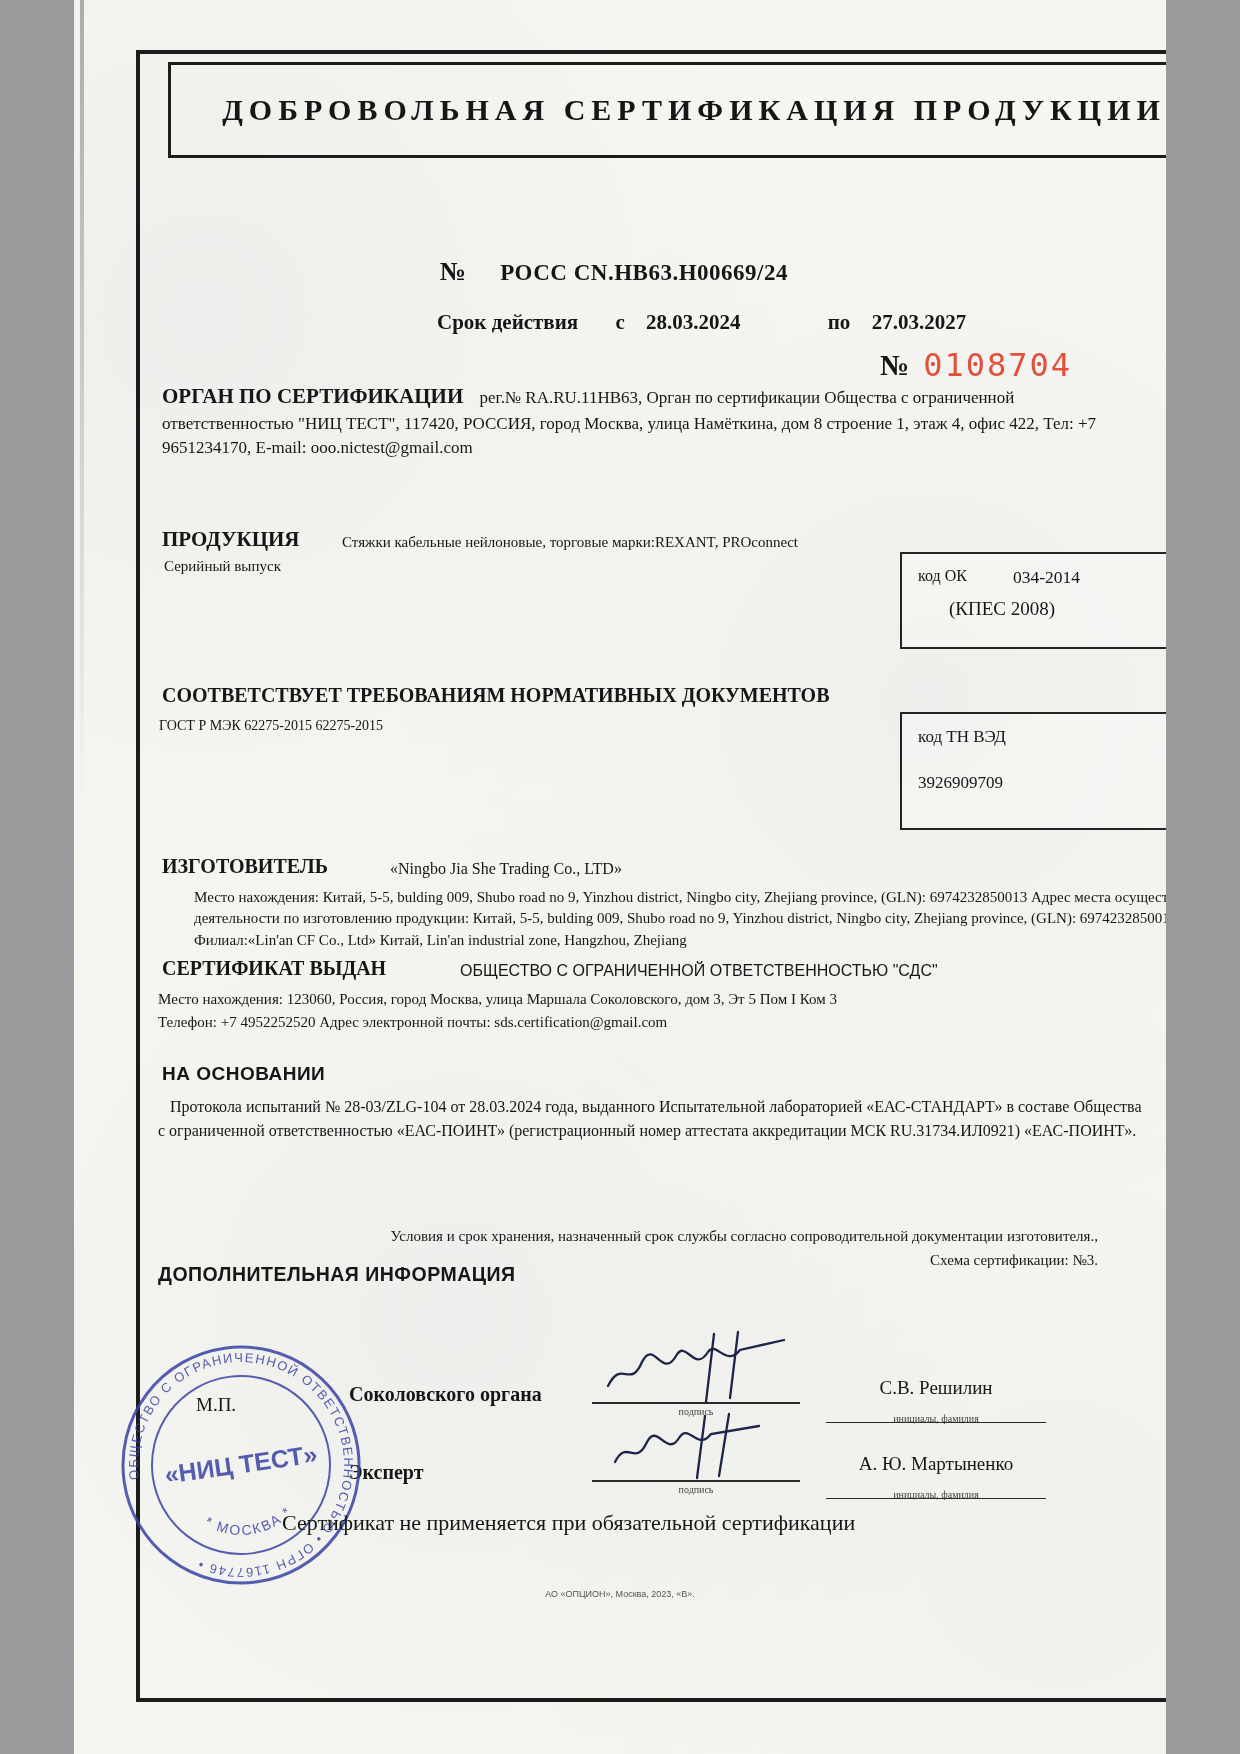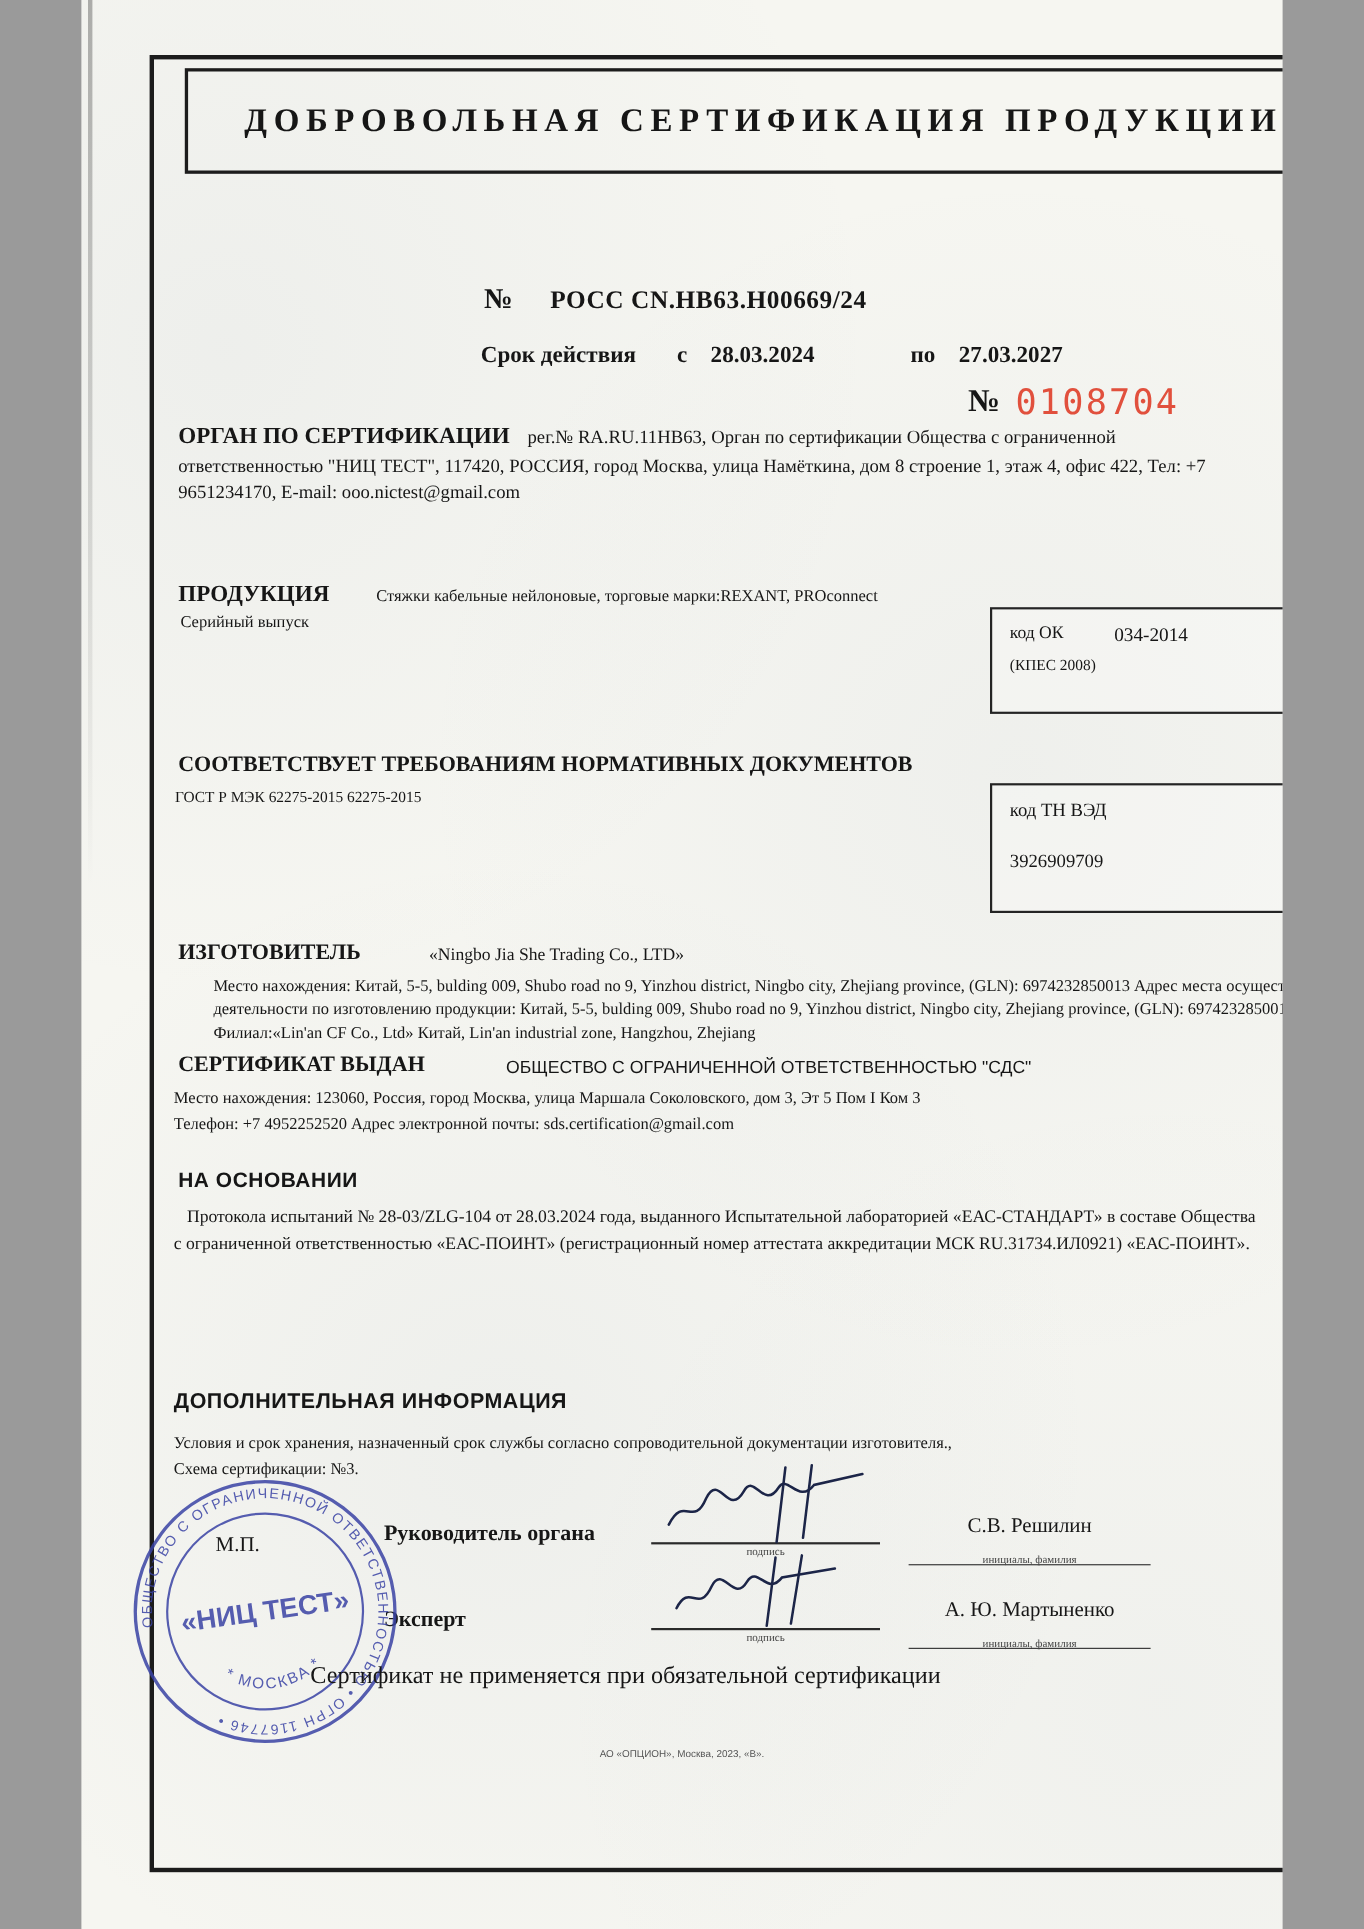--- a/index.html
+++ b/index.html
@@ -43,40 +43,40 @@
   .org .head { font-size:21px; font-weight:bold; margin-right:12px; }
   .product-heading { position:absolute; left:88px; top:527px; font-size:21px; font-weight:bold; }
   .product-type { position:absolute; left:90px; top:558px; font-size:15px; }
   .product-desc { position:absolute; left:268px; top:532px; width:548px; font-size:15px; line-height:1.4; }
   .code-box { position:absolute; left:826px; width:354px; border:2px solid #242424;
     padding:13px 16px; font-size:17px; background:rgba(255,255,255,.25); }
   .ok-box { top:552px; height:97px; }
   .ok-box .row1 { display:flex; align-items:flex-start; }
   .ok-box .label { font-size:16px; }
   .ok-box .value { margin-left:46px; font-size:17.5px; }
-  .ok-box .note  { margin-top:10px; font-size:14px; }
+  .ok-box .note  { margin-top:10px; font-size:19px;margin-left:31px; }
   .tnved-box { top:712px; height:118px; }
   .tnved-box .label { display:block; font-size:17px; }
   .tnved-box .value { display:block; margin-top:26px; font-size:17px; }
   .compliance-h { position:absolute; left:88px; top:684px; font-size:20px; font-weight:bold; }
   .compliance-t { position:absolute; left:85px; top:718px; font-size:14px; }
   .manu-h { position:absolute; left:88px; top:855px; font-size:20px; font-weight:bold; }
   .manu-name { position:absolute; left:316px; top:860px; font-size:16px; }
   .manu-text { position:absolute; left:84px; top:887px; width:1064px; font-size:15px; line-height:1.42;margin-left:36px; }
   .issued-h { position:absolute; left:88px; top:957px; font-size:20px; font-weight:bold; }
   .issued-name { position:absolute; left:386px; top:962px; font-size:16px;
     font-family:"Liberation Sans", sans-serif; }
   .issued-lines { position:absolute; left:84px; top:988px; width:940px; font-size:15px; line-height:1.5; }
   .basis-h { position:absolute; left:88px; top:1063px; font-size:19px; font-weight:bold;
     font-family:"Liberation Sans", sans-serif; letter-spacing:.5px; }
   .basis-t { position:absolute; left:84px; top:1095px; width:990px; font-size:16px;
     line-height:1.5; text-indent:12px; }
   .add-h { position:absolute; left:84px; top:1263px; font-size:19.5px; font-weight:bold;
     font-family:"Liberation Sans", sans-serif; letter-spacing:.5px; }
-  .add-lines { position:absolute; left:84px; top:1300px; width:940px; font-size:15px; line-height:1.6; }
+  .add-lines { position:absolute; left:84px; top:1224px; width:940px; font-size:15px; line-height:1.6;text-align:right; }
   .mp { position:absolute; left:122px; top:1394px; font-size:19px; z-index:3; }
   .stamp { position:absolute; left:42px; top:1340px; transform:rotate(-8deg); opacity:.85; z-index:2; }
   .sig-role-1 { position:absolute; left:275px; top:1383px; font-size:20px; font-weight:bold; }
   .sig-role-2 { position:absolute; left:275px; top:1461px; font-size:20px; font-weight:bold; }
   .sig-line-1 { position:absolute; left:518px; top:1402px; width:208px; border-top:2px solid #2a2a2a; }
   .sig-cap-1  { position:absolute; left:518px; top:1406px; width:208px; text-align:center; font-size:10px; color:#444; }
   .sig-line-2 { position:absolute; left:518px; top:1480px; width:208px; border-top:2px solid #2a2a2a; }
   .sig-cap-2  { position:absolute; left:518px; top:1484px; width:208px; text-align:center; font-size:10px; color:#444; }
   .sig-svg-1  { position:absolute; left:528px; top:1328px; z-index:3; }
   .sig-svg-2  { position:absolute; left:535px; top:1412px; z-index:3; }
@@ -177,21 +177,21 @@
     <circle cx="125" cy="125" r="89" fill="none" stroke="#3a43a5" stroke-width="2"></circle>
     <text fill="#3a43a5" font-family="Liberation Sans, sans-serif" font-size="13" letter-spacing="1.5">
       <textPath href="#ringPath">ОБЩЕСТВО С ОГРАНИЧЕННОЙ ОТВЕТСТВЕННОСТЬЮ • ОГРН 1167746 •</textPath>
     </text>
     <text x="125" y="133" text-anchor="middle" fill="#3a43a5" font-family="Liberation Sans, sans-serif" font-size="25" font-weight="bold">«НИЦ ТЕСТ»</text>
     <text fill="#3a43a5" font-family="Liberation Sans, sans-serif" font-size="14" letter-spacing="2">
       <textPath href="#cityPath" startOffset="50%" text-anchor="middle">* МОСКВА *</textPath>
     </text>
   </svg>
 
-  <div class="sig-role-1">Руководитель органа</div>
+  <div class="sig-role-1">Соколовского органа</div>
   <svg class="sig-svg-1" width="190" height="80" viewBox="0 0 190 80">
     <path class="ink" d="M6,58 C20,30 28,62 40,34 C52,10 60,52 74,28 C84,10 92,46 106,24 C114,12 124,40 138,22 L182,12"></path>
     <path class="ink" d="M112,6 L104,74"></path>
     <path class="ink" d="M136,4 L128,70"></path>
   </svg>
   <div class="sig-line-1"></div>
   <div class="sig-cap-1">подпись</div>
   <div class="signer name-1">С.В. Решилин</div>
   <div class="name-cap-1">инициалы, фамилия</div>
 

